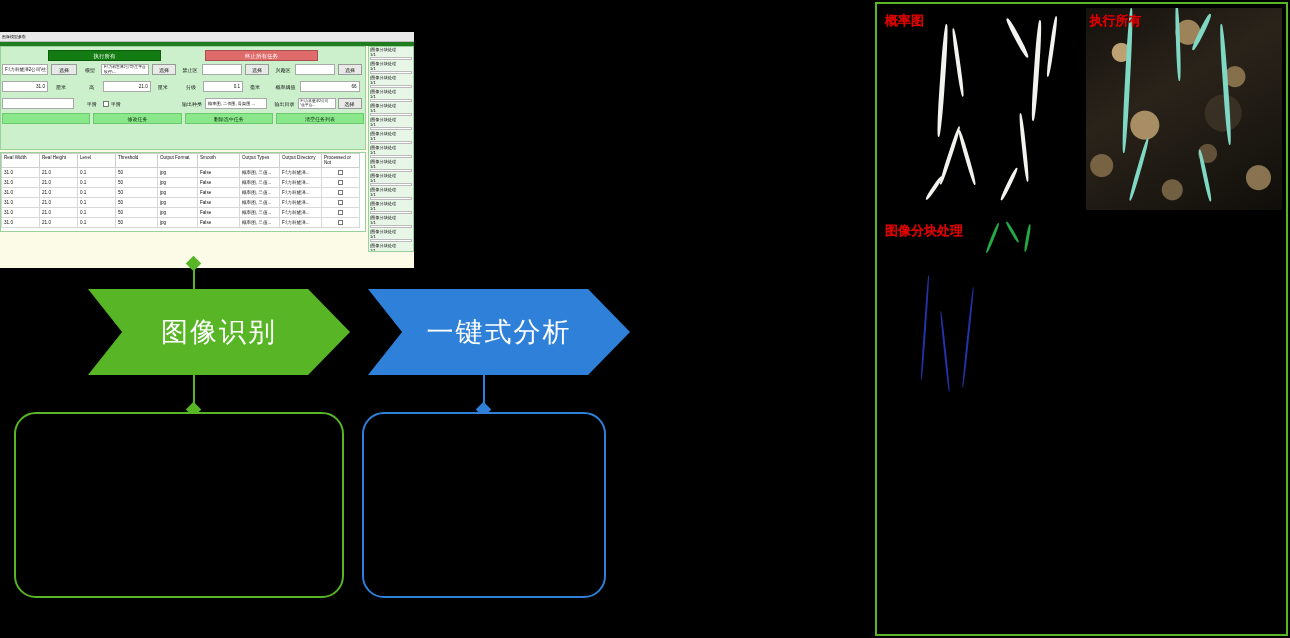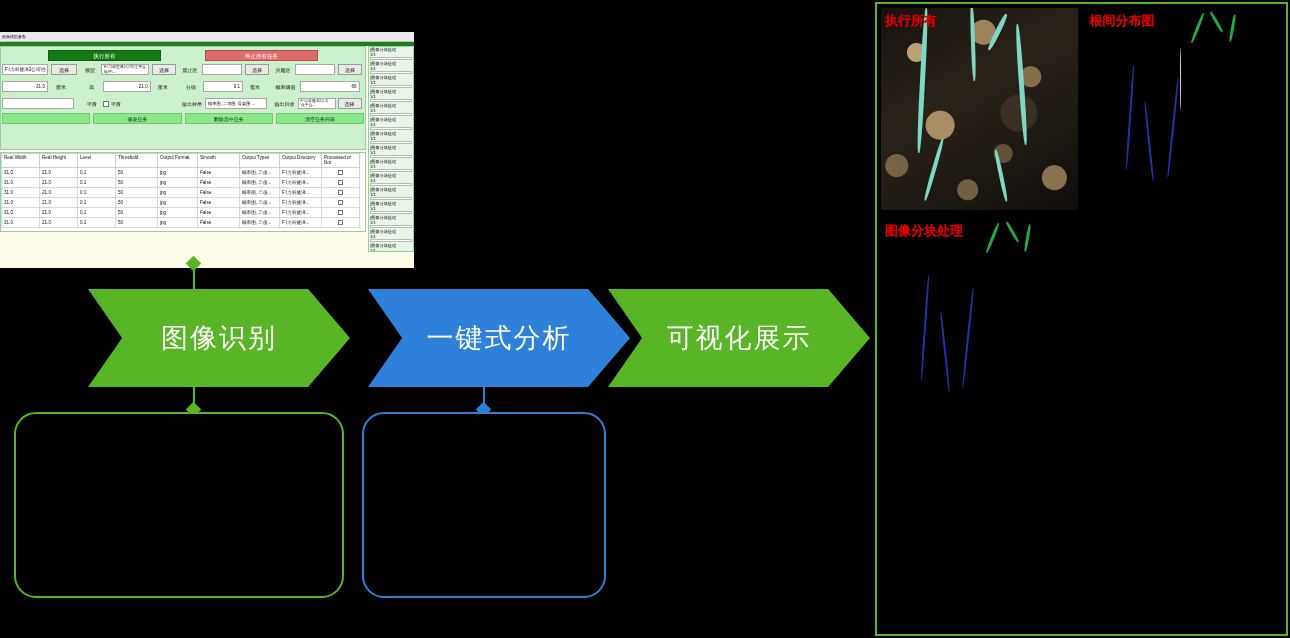--- a/index.html
+++ b/index.html
@@ -87,21 +87,21 @@
   
   .logpane {
     position: absolute; left: 368px; top: 0px; width: 46px; height: 206px;
     background: #e8f6e8; border: 1px solid #9ad09a; overflow: hidden;
   }
   .logline { font-size: 4.2px; line-height: 5px; color: #0a0a0a; white-space: nowrap; overflow: hidden; padding-left: 1px; }
   .logbar { display:block; height: 3px; background: #fff; border: 1px solid #bbb; margin: 0 1px 1px 1px; }
 
   
   .chev {
-    position: absolute; height: 98px;
+    position: absolute; height: 86px;
     display: flex; align-items: center; justify-content: center;
     color: #fff; font-size: 27px; letter-spacing: 2px;
     clip-path: polygon(0% 0%, 84% 0%, 100% 50%, 84% 100%, 0% 100%, 13% 50%);
   }
   .chev.first { clip-path: polygon(0% 0%, 84% 0%, 100% 50%, 84% 100%, 0% 100%, 13% 50%); }
   .chev-green { background: #57b526; }
   .chev-blue  { background: #2e80d8; }
 
   
   .conn { position: absolute; background: #57b526; width: 2px; }
@@ -400,101 +400,101 @@
 
     </div>
   </div>
 
   <div class="chev chev-green first" style="left:88px; top:289px; width:262px;">
     <span>图像识别</span>
   </div>
   <div class="chev chev-blue" style="left:368px; top:289px; width:262px;">
     <span>一键式分析</span>
   </div>
-  <div class="chev chev-green" style="left:608px; top:289px; width:262px;">
-    <span>可视化展示</span>
-  </div>
 
   <div class="conn" style="left:193px; top:262px; height:34px;"></div>
   <div class="diamond" style="left:188px; top:258px;"></div>
 
   <div class="conn" style="left:193px; top:375px; height:45px;"></div>
   <div class="diamond" style="left:188px; top:404px;"></div>
 
   <div class="conn blue" style="left:483px; top:375px; height:45px;"></div>
   <div class="diamond blue" style="left:478px; top:404px;"></div>
 
   <div class="roundbox rb-green" style="left:14px; top:412px; width:330px; height:186px;"></div>
   <div class="roundbox rb-blue" style="left:362px; top:412px; width:244px; height:186px;"></div>
 
   <div class="rpanel">
     <div class="rgrid">
 
 
+      <div class="rcell">
+        <div class="thumb blackbg">
+          <div class="root w" style="left:30%;top:8%;width:5px;height:56%;transform:rotate(4deg)"></div>
+          <div class="root w" style="left:38%;top:10%;width:4px;height:34%;transform:rotate(-8deg)"></div>
+          <div class="root w" style="left:34%;top:58%;width:4px;height:30%;transform:rotate(18deg)"></div>
+          <div class="root w" style="left:43%;top:60%;width:4px;height:28%;transform:rotate(-16deg)"></div>
+          <div class="root w" style="left:26%;top:82%;width:4px;height:14%;transform:rotate(34deg)"></div>
+          <div class="root w" style="left:68%;top:4%;width:5px;height:22%;transform:rotate(-28deg)"></div>
+          <div class="root w" style="left:78%;top:6%;width:5px;height:50%;transform:rotate(4deg)"></div>
+          <div class="root w" style="left:86%;top:4%;width:4px;height:30%;transform:rotate(8deg)"></div>
+          <div class="root w" style="left:72%;top:52%;width:4px;height:34%;transform:rotate(-6deg)"></div>
+          <div class="root w" style="left:64%;top:78%;width:4px;height:18%;transform:rotate(26deg)"></div>
+        </div>
+        <div class="rlabel">概率图</div>
+      </div>
 
 
       <div class="rcell">
         <div class="thumb soil">
           <div class="root cy" style="left:20%;top:0%;width:5px;height:72%;transform:rotate(3deg)"></div>
           <div class="root cy" style="left:46%;top:-2%;width:4px;height:38%;transform:rotate(-2deg)"></div>
           <div class="root cy" style="left:58%;top:2%;width:5px;height:20%;transform:rotate(26deg)"></div>
           <div class="root cy" style="left:70%;top:8%;width:5px;height:60%;transform:rotate(-4deg)"></div>
           <div class="root cy" style="left:26%;top:64%;width:4px;height:32%;transform:rotate(16deg)"></div>
           <div class="root cy" style="left:60%;top:70%;width:4px;height:26%;transform:rotate(-12deg)"></div>
         </div>
         <div class="rlabel">执行所有</div>
       </div>
 
+
       <div class="rcell">
         <div class="thumb blackbg">
           <div class="root gn" style="left:56%;top:2%;width:3px;height:16%;transform:rotate(22deg)"></div>
           <div class="root gn" style="left:66%;top:1%;width:3px;height:12%;transform:rotate(-30deg)"></div>
           <div class="root gn" style="left:74%;top:3%;width:3px;height:14%;transform:rotate(10deg)"></div>
           <div class="root bl" style="left:22%;top:28%;width:2px;height:52%;transform:rotate(4deg)"></div>
           <div class="root bl" style="left:32%;top:46%;width:2px;height:40%;transform:rotate(-6deg)"></div>
           <div class="root bl" style="left:44%;top:34%;width:2px;height:50%;transform:rotate(6deg)"></div>
-          <div class="root thin" style="left:48%;top:20%;width:1px;height:30%"></div>
-        </div>
-        <div class="rlabel">根间分布图</div>
+        </div>
+        <div class="rlabel">图像分块处理</div>
       </div>
 
       <div class="rcell">
         <div class="thumb blackbg">
-          <div class="root gn" style="left:56%;top:2%;width:3px;height:16%;transform:rotate(22deg)"></div>
-          <div class="root gn" style="left:66%;top:1%;width:3px;height:12%;transform:rotate(-30deg)"></div>
-          <div class="root gn" style="left:74%;top:3%;width:3px;height:14%;transform:rotate(10deg)"></div>
-          <div class="root bl" style="left:22%;top:28%;width:2px;height:52%;transform:rotate(4deg)"></div>
-          <div class="root bl" style="left:32%;top:46%;width:2px;height:40%;transform:rotate(-6deg)"></div>
-          <div class="root bl" style="left:44%;top:34%;width:2px;height:50%;transform:rotate(6deg)"></div>
-        </div>
-        <div class="rlabel">图像分块处理</div>
+          
+          
+          
+          
+          
+          
+          
+        </div>
+
       </div>
 
       <div class="rcell">
         <div class="thumb blackbg">
           
           
           
           
           
           
           
-        </div>
-
-      </div>
-
-      <div class="rcell">
-        <div class="thumb blackbg">
-          
-          
-          
-          
-          
-          
-          
           
           
         </div>
 
       </div>
 
     </div>
   </div>
 
 </div>

